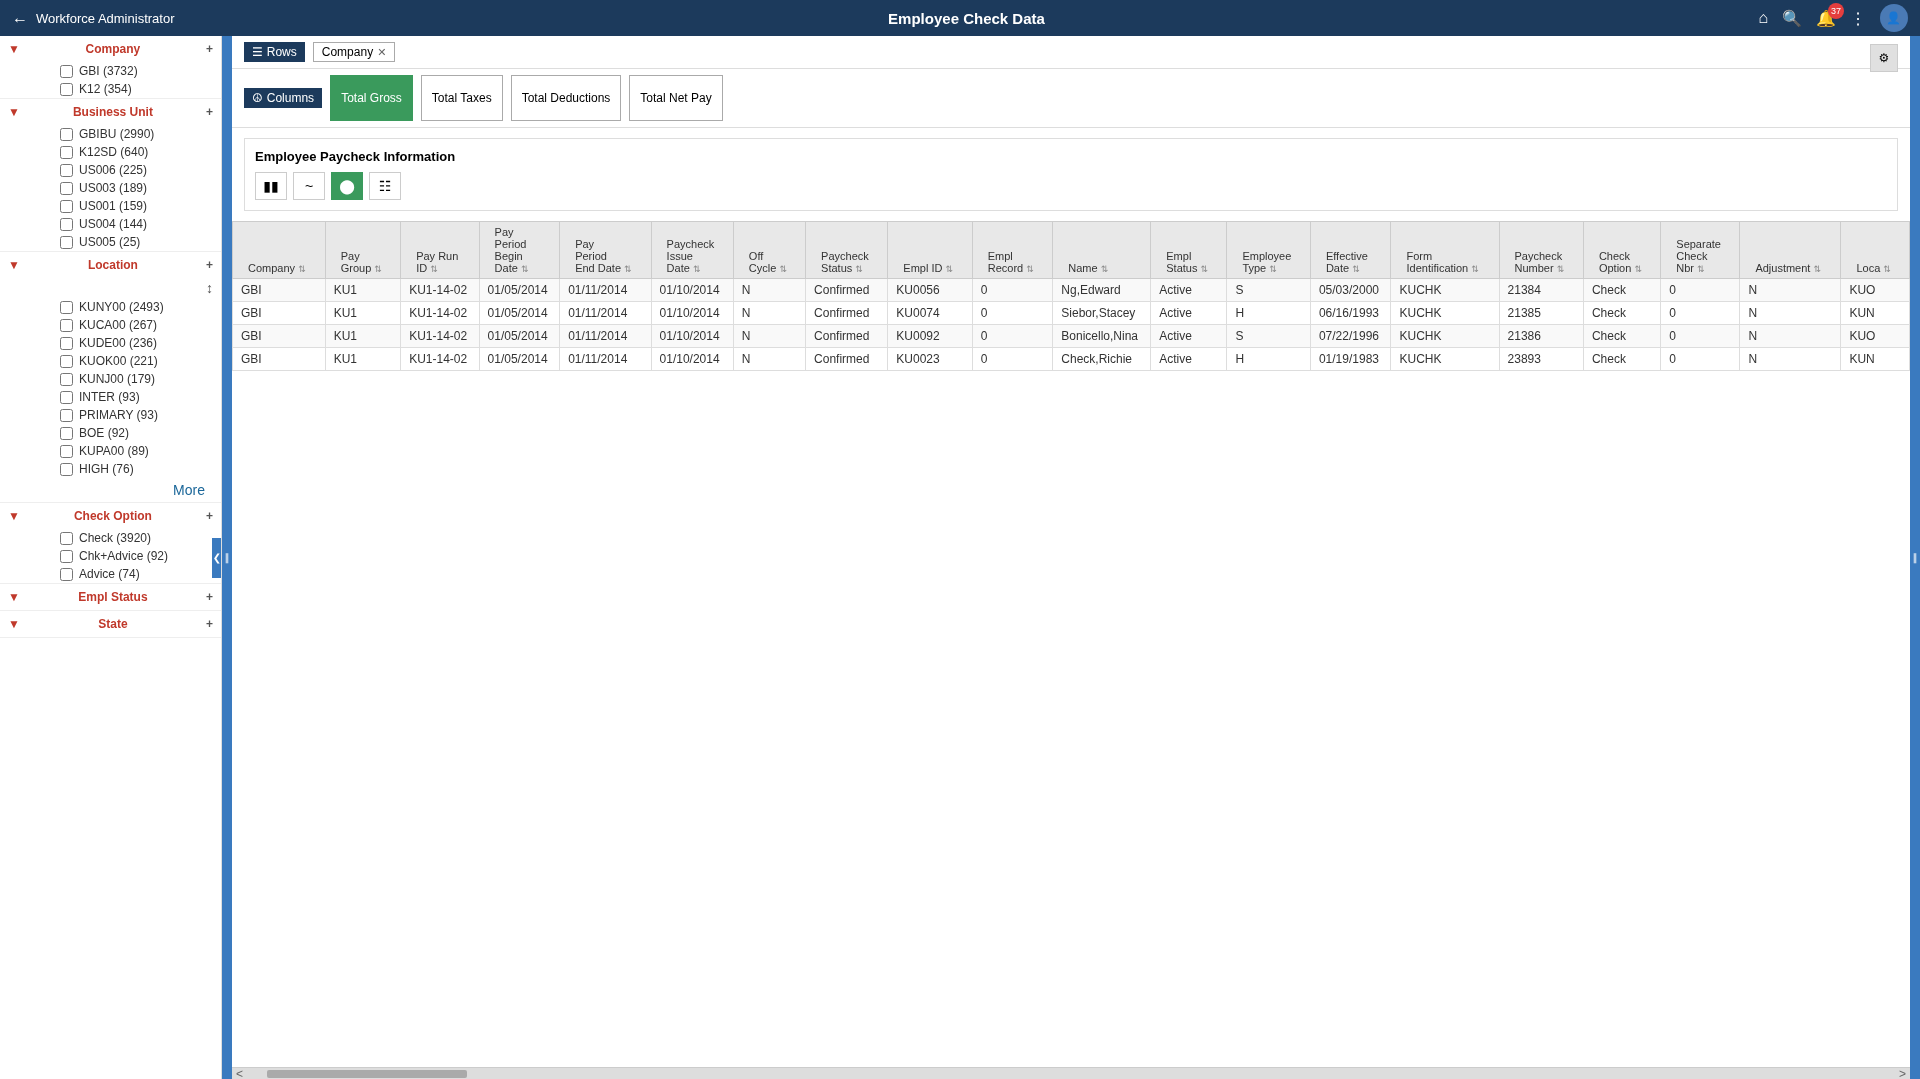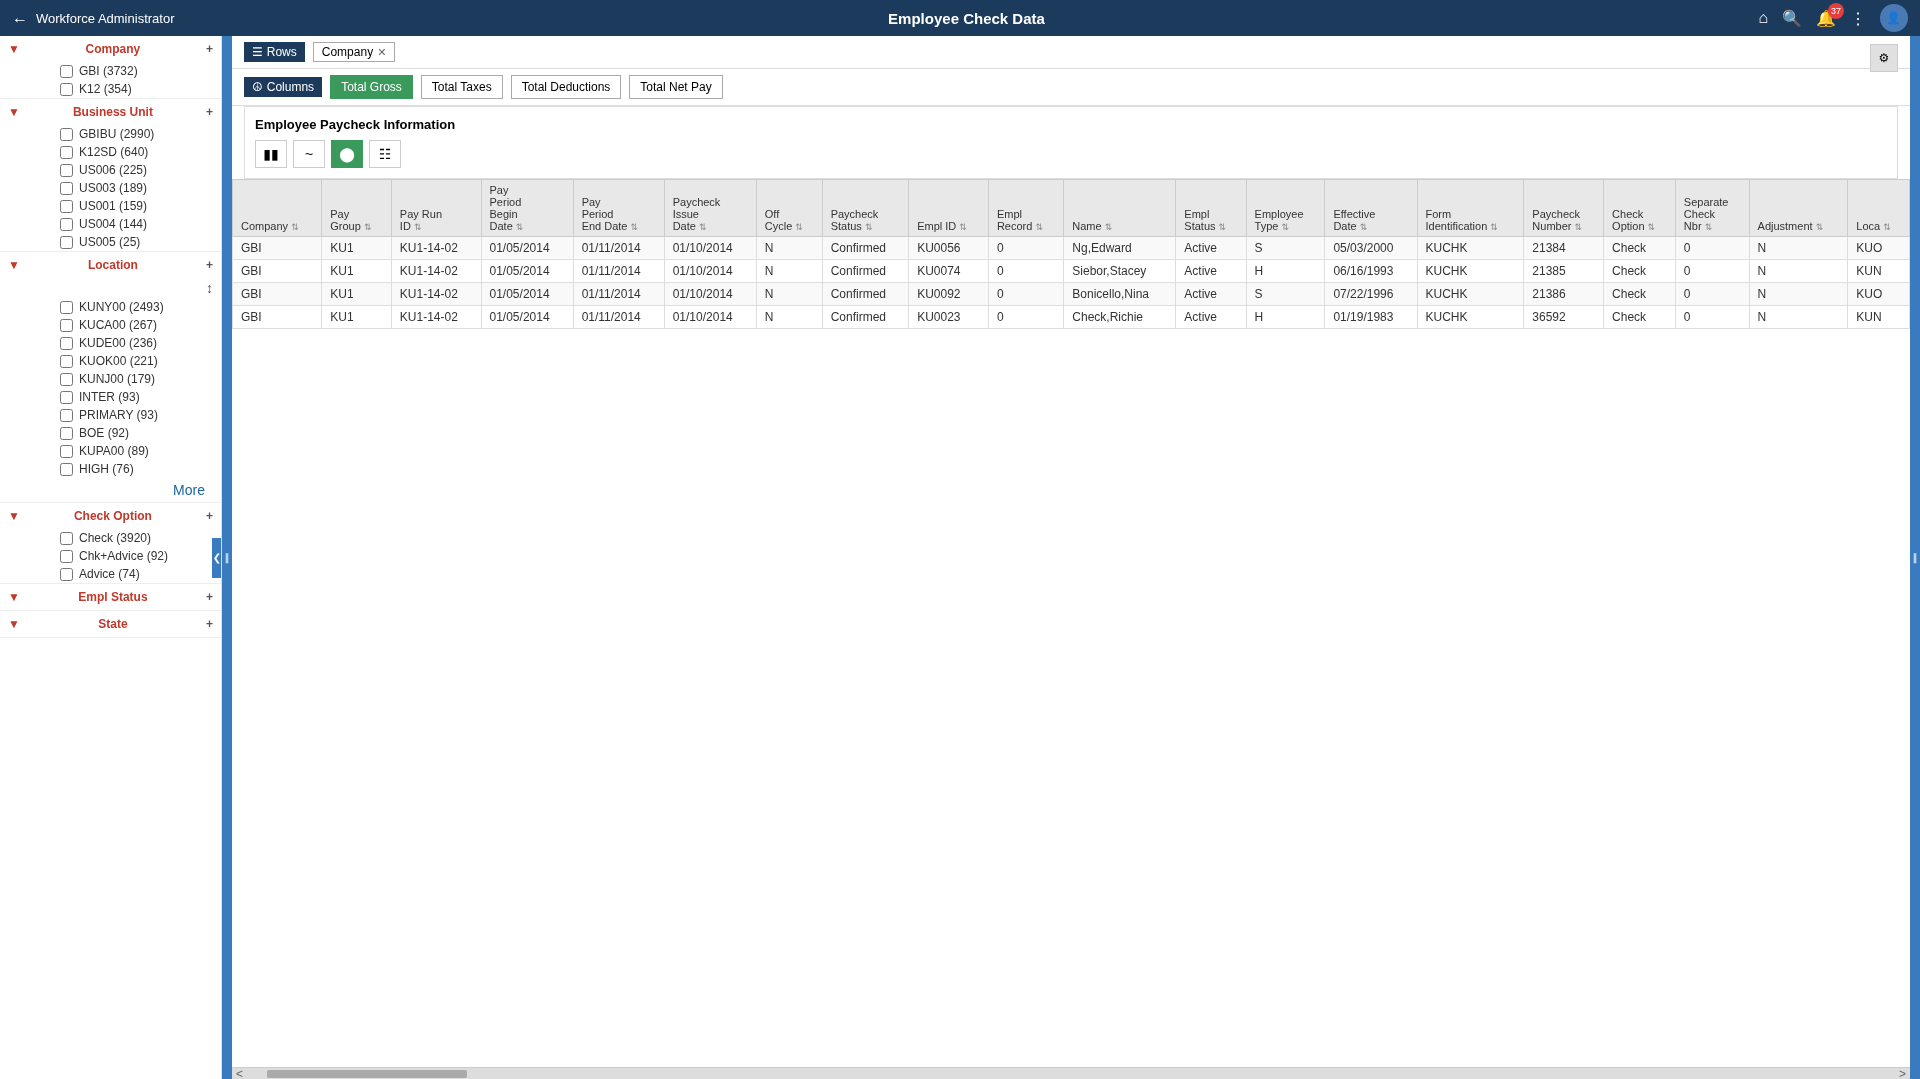--- a/index.html
+++ b/index.html
@@ -88,47 +88,47 @@
     .columns-bar {
       border-bottom: 1px solid #ddd;
       padding: 6px 12px;
       display: flex; align-items: center; gap: 8px;
     }
     .col-tag {
       display: flex; align-items: center; gap: 4px;
       background: #1c3a5c; color: white; padding: 3px 8px; font-size: 12px;
     }
     .col-btn {
-      border: 1px solid #aaa; padding: 4px 10px; font-size: 12px; cursor: pointer; background: white;
+      border: 1px solid #aaa; padding: 15px 10px; font-size: 12px; cursor: pointer; background: white;
     }
     .col-btn.active { background: #3a9a5c; color: white; border-color: #3a9a5c; }
 
     
     .chart-area {
       border: 1px solid #ddd;
-      margin: 0 12px;
+      margin: 10px 12px;
       padding: 10px;
       background: white;
       flex-shrink: 0;
     }
     .chart-title { font-size: 13px; font-weight: bold; margin-bottom: 8px; }
     .chart-container { display: flex; justify-content: center; align-items: center; height: 320px; position: relative; }
     .chart-icons { display: flex; gap: 6px; margin-top: 6px; }
     .chart-icon-btn {
       border: 1px solid #ccc; width: 32px; height: 28px; display: flex; align-items: center;
       justify-content: center; cursor: pointer; font-size: 14px; background: white;
     }
     .chart-icon-btn.active { background: #3a9a5c; color: white; border-color: #3a9a5c; }
 
     
     .table-wrapper { overflow-x: auto; overflow-y: auto; flex: 1; }
     table { border-collapse: collapse; width: max-content; min-width: 100%; font-size: 12px; }
     thead tr { background: #e8e8e8; }
     thead th {
-      border: 1px solid #ccc; padding: 4px 8px; text-align: left;
+      border: 1px solid #ccc; padding: 4px 15px; text-align: left;
       font-weight: normal; white-space: nowrap; font-size: 11px; color: #333;
       vertical-align: bottom;
     }
     thead th .sort-icon { color: #888; font-size: 9px; }
     tbody tr { border-bottom: 1px solid #eee; }
     tbody tr:nth-child(odd) { background: #f9f9f9; }
     tbody td { border: 1px solid #ddd; padding: 4px 8px; white-space: nowrap; color: #333; }
 
     
     .h-scroll-bar {
@@ -461,21 +461,21 @@
               <td>01/10/2014</td>
               <td>N</td>
               <td>Confirmed</td>
               <td>KU0023</td>
               <td>0</td>
               <td>Check,Richie</td>
               <td>Active</td>
               <td>H</td>
               <td>01/19/1983</td>
               <td>KUCHK</td>
-              <td>36592</td>
+              <td>23893</td>
               <td>Check</td>
               <td>0</td>
               <td>N</td>
               <td>KUN</td>
             </tr>
           </tbody>
       </table>
     </div>
 
     <div class="h-scroll-bar">

